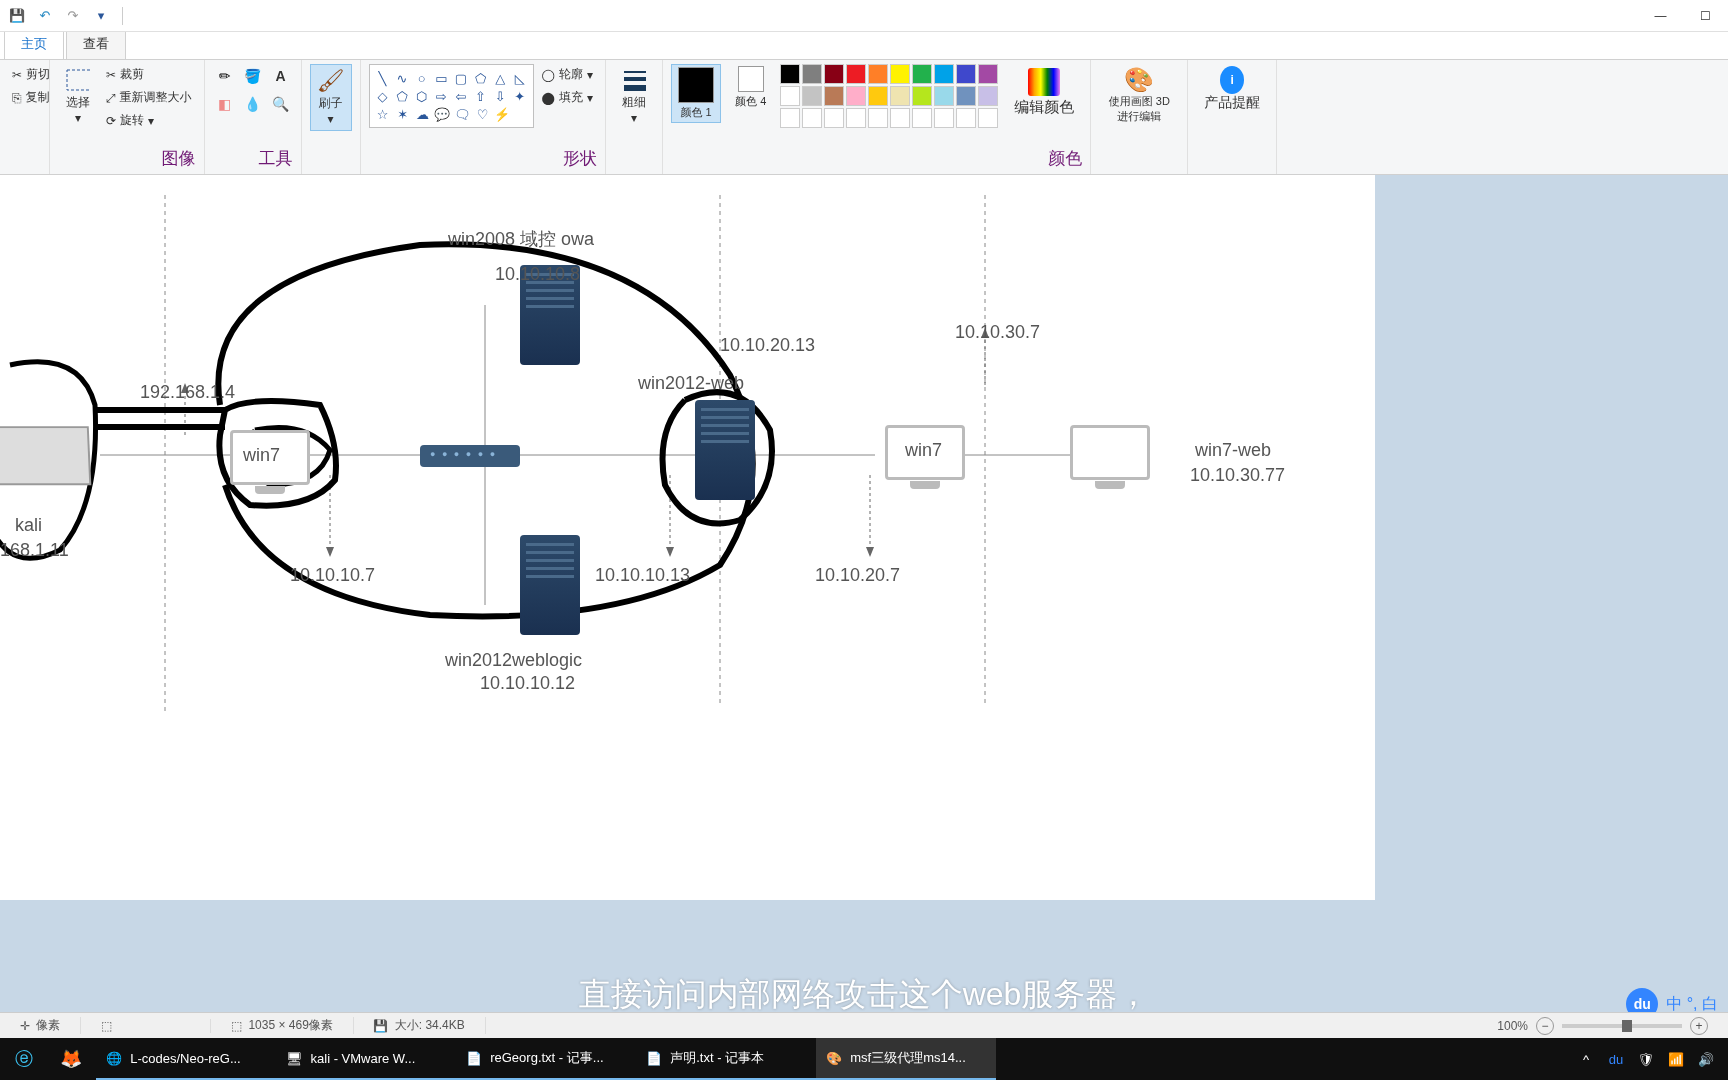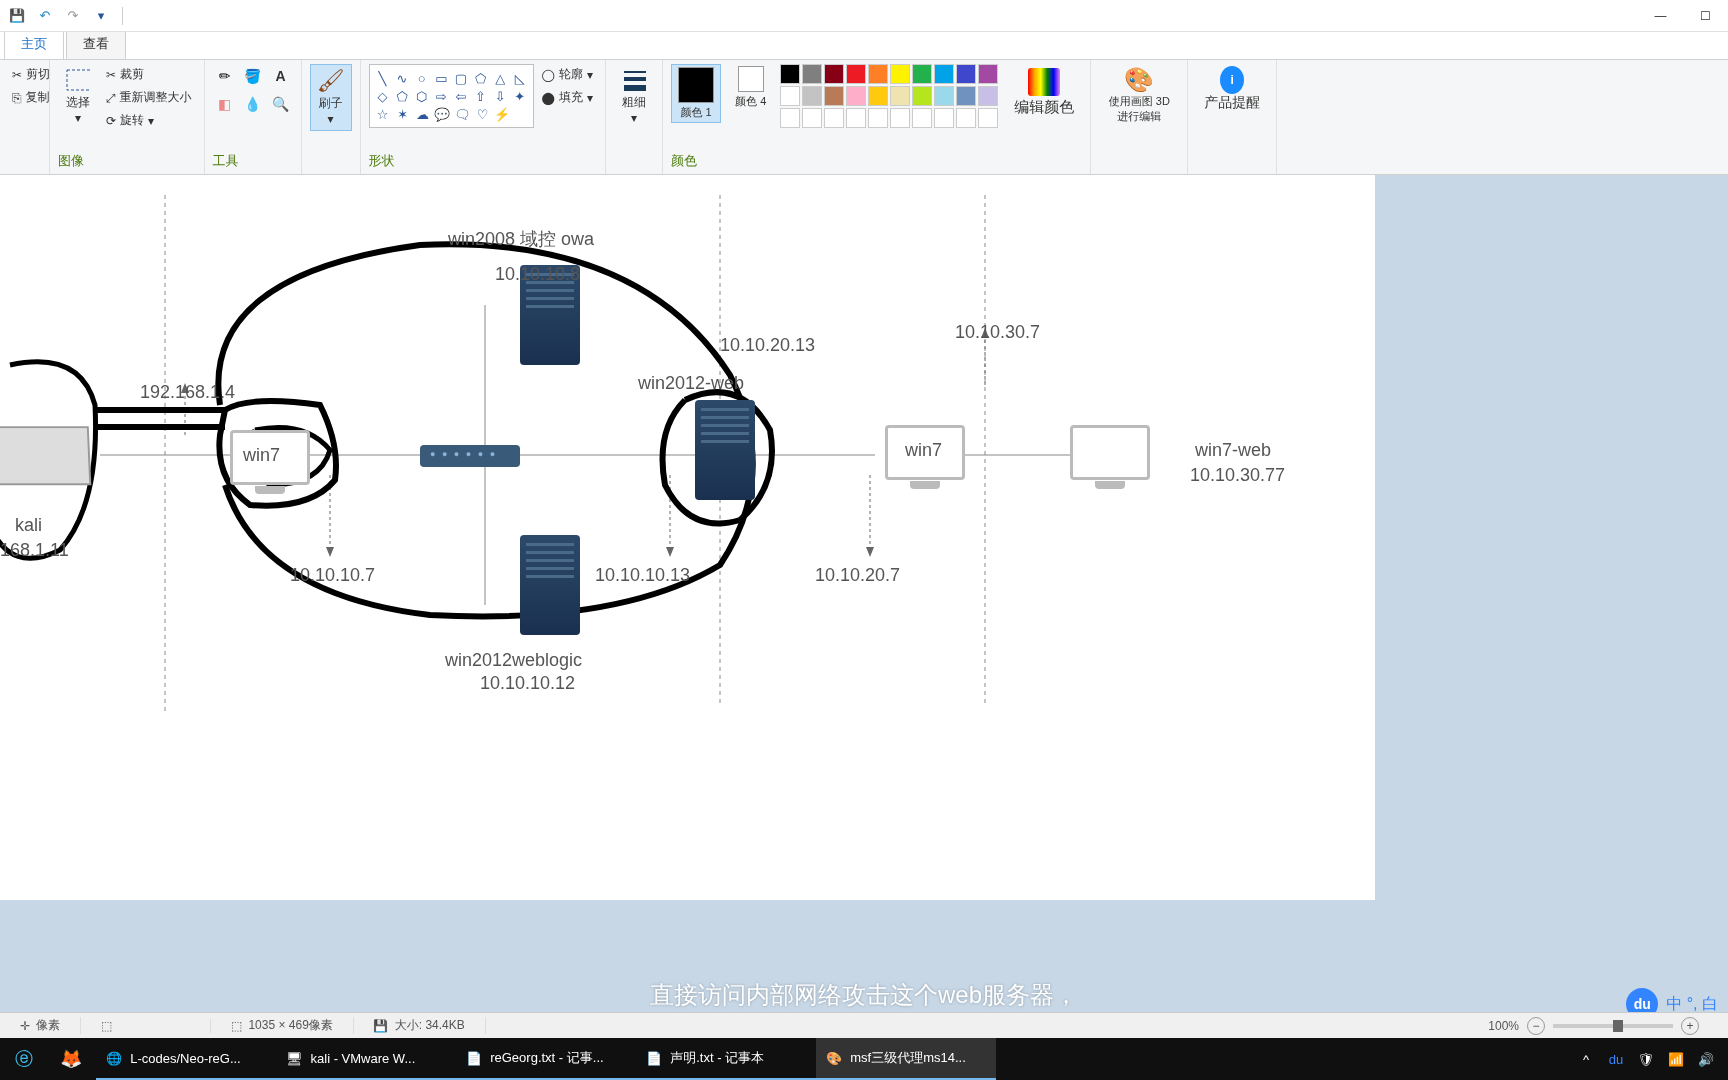--- a/index.html
+++ b/index.html
@@ -15,21 +15,21 @@
 
 
 .tabs { height:28px; background:#fff; display:flex; align-items:flex-end; padding-left:4px; border-bottom:1px solid #d0d0d0; }
 .tab { padding:6px 16px; font-size:13px; color:#333; background:#f5f5f5; border:1px solid #d0d0d0; border-bottom:none; margin-right:2px; }
 .tab.active { background:#fff; color:#1a73cc; }
 
 
 .ribbon { height:115px; background:#f5f6f7; display:flex; border-bottom:1px solid #d0d0d0; }
 .group { display:flex; flex-direction:column; padding:4px 8px; border-right:1px solid #e0e0e0; }
 .group-content { flex:1; display:flex; align-items:flex-start; gap:4px; }
-.group-label { text-align:left; font-size:13px; color:#4d7c0f; padding-top:4px; }
+.group-label { text-align:right; font-size:17px; color:#701a75; padding-top:4px; }
 
 .stack { display:flex; flex-direction:column; gap:2px; }
 .stack-item { display:flex; align-items:center; gap:4px; font-size:12px; color:#333; padding:2px 4px; white-space:nowrap; }
 .big-btn { display:flex; flex-direction:column; align-items:center; justify-content:center; padding:4px 8px; font-size:12px; color:#333; min-width:40px; }
 .big-btn.active { background:#cce4f7; border:1px solid #8cc2ea; }
 .icon-box { width:24px; height:24px; display:flex; align-items:center; justify-content:center; margin-bottom:2px; }
 
 .tool-grid { display:grid; grid-template-columns:repeat(3,24px); grid-template-rows:repeat(2,24px); gap:4px; }
 .tool-btn { width:24px; height:24px; display:flex; align-items:center; justify-content:center; }
 
@@ -39,38 +39,38 @@
 
 .color-main { display:flex; gap:8px; align-items:flex-start; }
 .color-big { width:36px; height:36px; border:1px solid #999; }
 .color-palette { display:grid; grid-template-columns:repeat(10,20px); gap:2px; }
 .swatch { width:20px; height:20px; border:1px solid #ccc; }
 
 
 .canvas-wrap { position:absolute; top:175px; left:0; right:0; bottom:55px; background:#c7d7e6; overflow:hidden; }
 .canvas { position:absolute; top:0; left:0; width:1375px; height:725px; background:#fff; }
 .subtitle-bar { position:absolute; left:0; right:0; bottom:0; height:60px; display:flex; align-items:center; justify-content:center; }
-.subtitle { color:#fff; font-size:24px; font-weight:500; text-shadow:0 0 3px rgba(0,0,0,.3); }
+.subtitle { color:#fff; font-size:32px; font-weight:500; text-shadow:0 0 3px rgba(0,0,0,.3); }
 .baidu-float { position:absolute; right:10px; bottom:5px; display:flex; align-items:center; gap:8px; }
 .du-badge { width:32px; height:32px; border-radius:50%; background:#3385ff; color:#fff; display:flex; align-items:center; justify-content:center; font-size:14px; font-weight:bold; }
 
 
 .d-label { position:absolute; font-size:18px; color:#555; white-space:nowrap; }
 .server { position:absolute; width:60px; height:100px; background:linear-gradient(#2d4a6a,#1a3050); border-radius:4px; }
 .server::before { content:""; position:absolute; top:8px; left:6px; right:6px; height:40px; background:repeating-linear-gradient(#4a6a8a 0,#4a6a8a 3px,transparent 3px,transparent 8px); }
 .monitor { position:absolute; width:80px; height:55px; border:3px solid #bbb; border-radius:4px; background:#fff; }
 .monitor::after { content:""; position:absolute; left:50%; bottom:-12px; transform:translateX(-50%); width:30px; height:8px; background:#bbb; border-radius:0 0 4px 4px; }
 .laptop { position:absolute; width:100px; height:60px; border:2px solid #999; background:#ddd; transform:perspective(200px) rotateX(10deg); }
 .switch { position:absolute; width:100px; height:22px; background:#3a5a7a; border-radius:4px; }
 .switch::before { content:"● ● ● ● ● ●"; color:#8ab4d8; font-size:9px; position:absolute; left:10px; top:4px; letter-spacing:2px; }
 
 
 .statusbar { position:absolute; bottom:42px; left:0; right:0; height:26px; background:#f0f0f0; border-top:1px solid #ccc; display:flex; align-items:center; font-size:12px; color:#555; }
 .status-cell { padding:0 20px; border-right:1px solid #ddd; display:flex; align-items:center; gap:6px; }
-.zoom-area { margin-left:auto; display:flex; align-items:center; gap:8px; padding-right:29px; }
+.zoom-area { margin-left:auto; display:flex; align-items:center; gap:8px; padding-right:20px; }
 .zoom-slider { width:120px; height:4px; background:#ccc; position:relative; }
 .zoom-slider::before { content:""; position:absolute; left:50%; top:-4px; width:10px; height:12px; background:#666; }
 
 
 .taskbar { position:absolute; bottom:0; left:0; right:0; height:42px; background:#101010; display:flex; align-items:center; }
 .tb-icon { width:48px; height:42px; display:flex; align-items:center; justify-content:center; color:#fff; font-size:18px; }
 .tb-item { height:42px; display:flex; align-items:center; gap:8px; padding:0 10px; color:#fff; font-size:13px; min-width:180px; border-bottom:2px solid #76b9ed; }
 .tb-item.active { background:#333; }
 .tb-tray { margin-left:auto; display:flex; align-items:center; gap:10px; padding-right:12px; color:#fff; font-size:13px; }
 .tray-i { width:20px; display:flex; justify-content:center; }

